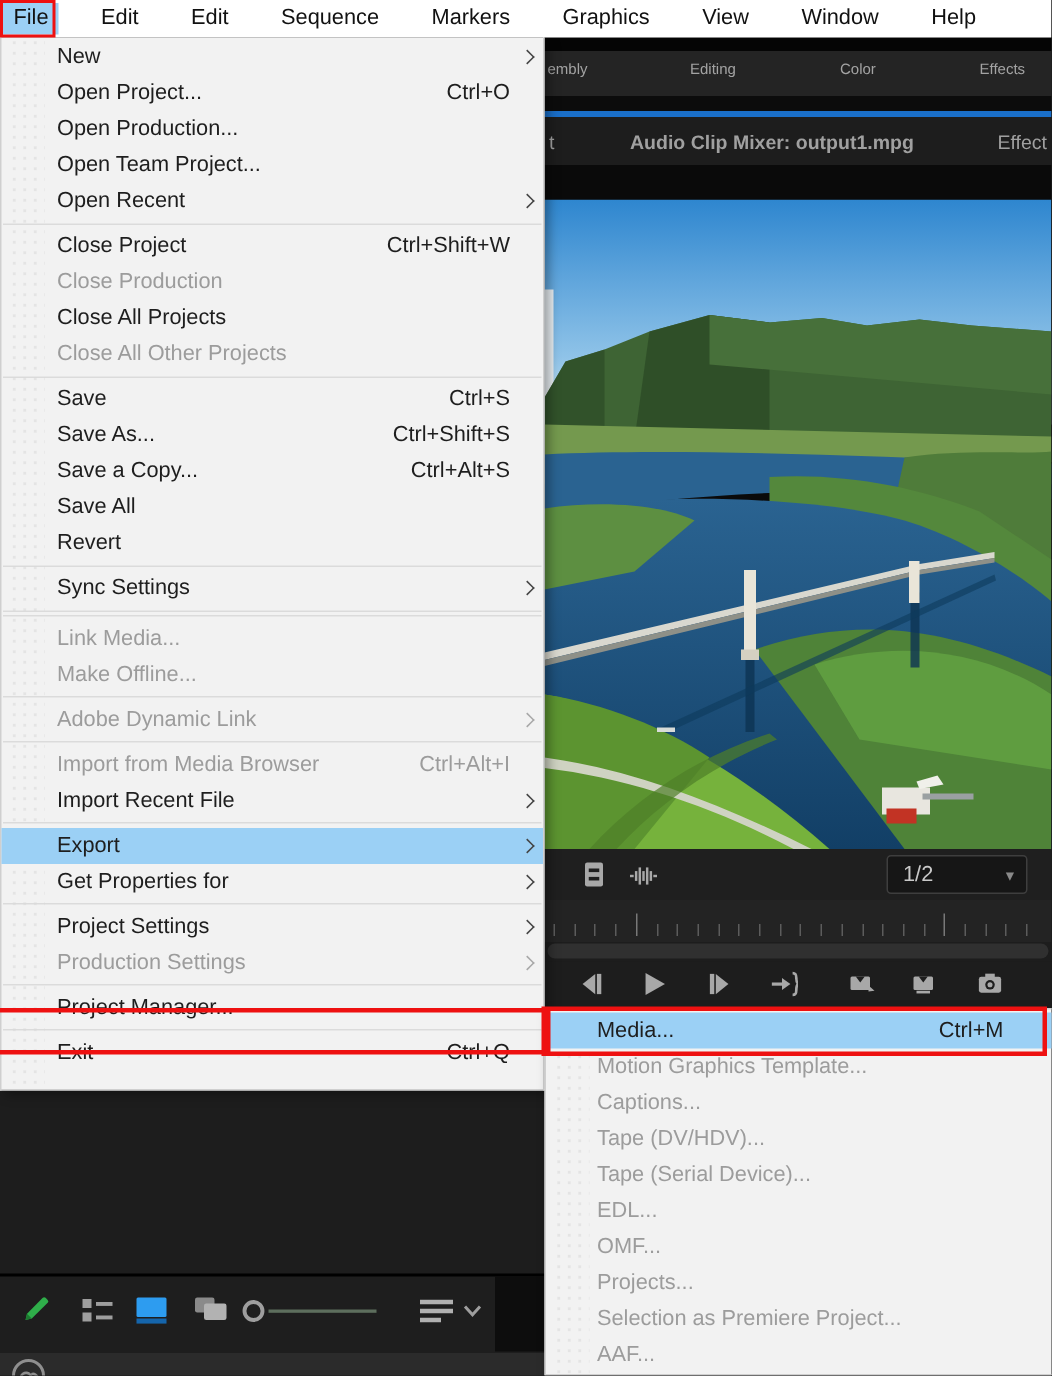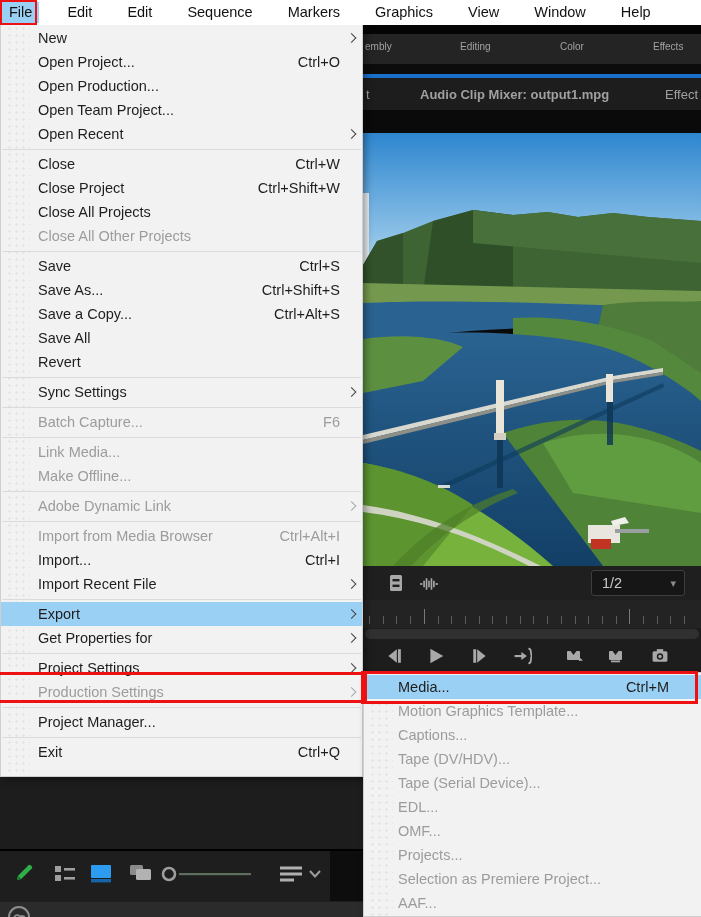--- a/index.html
+++ b/index.html
@@ -293,27 +293,26 @@
     </div>
     <div class="menu-item">
       <span class="lbl">Open Team Project...</span>
     </div>
     <div class="menu-item">
       <span class="lbl">Open Recent</span>
       <span class="arrow"></span>
     </div>
     <div class="menu-sep"></div>
     <div class="menu-item">
-      <span class="lbl">Close</span>
-      <span class="sc">Ctrl+W</span>
-    </div>
-    <div class="menu-item">
       <span class="lbl">Close Project</span>
       <span class="sc">Ctrl+Shift+W</span>
     </div>
+    <div class="menu-item disabled">
+      <span class="lbl">Close Production</span>
+    </div>
     <div class="menu-item">
       <span class="lbl">Close All Projects</span>
     </div>
     <div class="menu-item disabled">
       <span class="lbl">Close All Other Projects</span>
     </div>
     <div class="menu-sep"></div>
     <div class="menu-item">
       <span class="lbl">Save</span>
       <span class="sc">Ctrl+S</span>
@@ -331,44 +330,36 @@
     </div>
     <div class="menu-item">
       <span class="lbl">Revert</span>
     </div>
     <div class="menu-sep"></div>
     <div class="menu-item">
       <span class="lbl">Sync Settings</span>
       <span class="arrow"></span>
     </div>
     <div class="menu-sep"></div>
-    <div class="menu-item disabled">
-      <span class="lbl">Batch Capture...</span>
-      <span class="sc">F6</span>
-    </div>
     <div class="menu-sep"></div>
     <div class="menu-item disabled">
       <span class="lbl">Link Media...</span>
     </div>
     <div class="menu-item disabled">
       <span class="lbl">Make Offline...</span>
     </div>
     <div class="menu-sep"></div>
     <div class="menu-item disabled">
       <span class="lbl">Adobe Dynamic Link</span>
       <span class="arrow"></span>
     </div>
     <div class="menu-sep"></div>
     <div class="menu-item disabled">
       <span class="lbl">Import from Media Browser</span>
       <span class="sc">Ctrl+Alt+I</span>
-    </div>
-    <div class="menu-item">
-      <span class="lbl">Import...</span>
-      <span class="sc">Ctrl+I</span>
     </div>
     <div class="menu-item">
       <span class="lbl">Import Recent File</span>
       <span class="arrow"></span>
     </div>
     <div class="menu-sep"></div>
     <div class="menu-item hl">
       <span class="lbl">Export</span>
       <span class="arrow"></span>
     </div>

